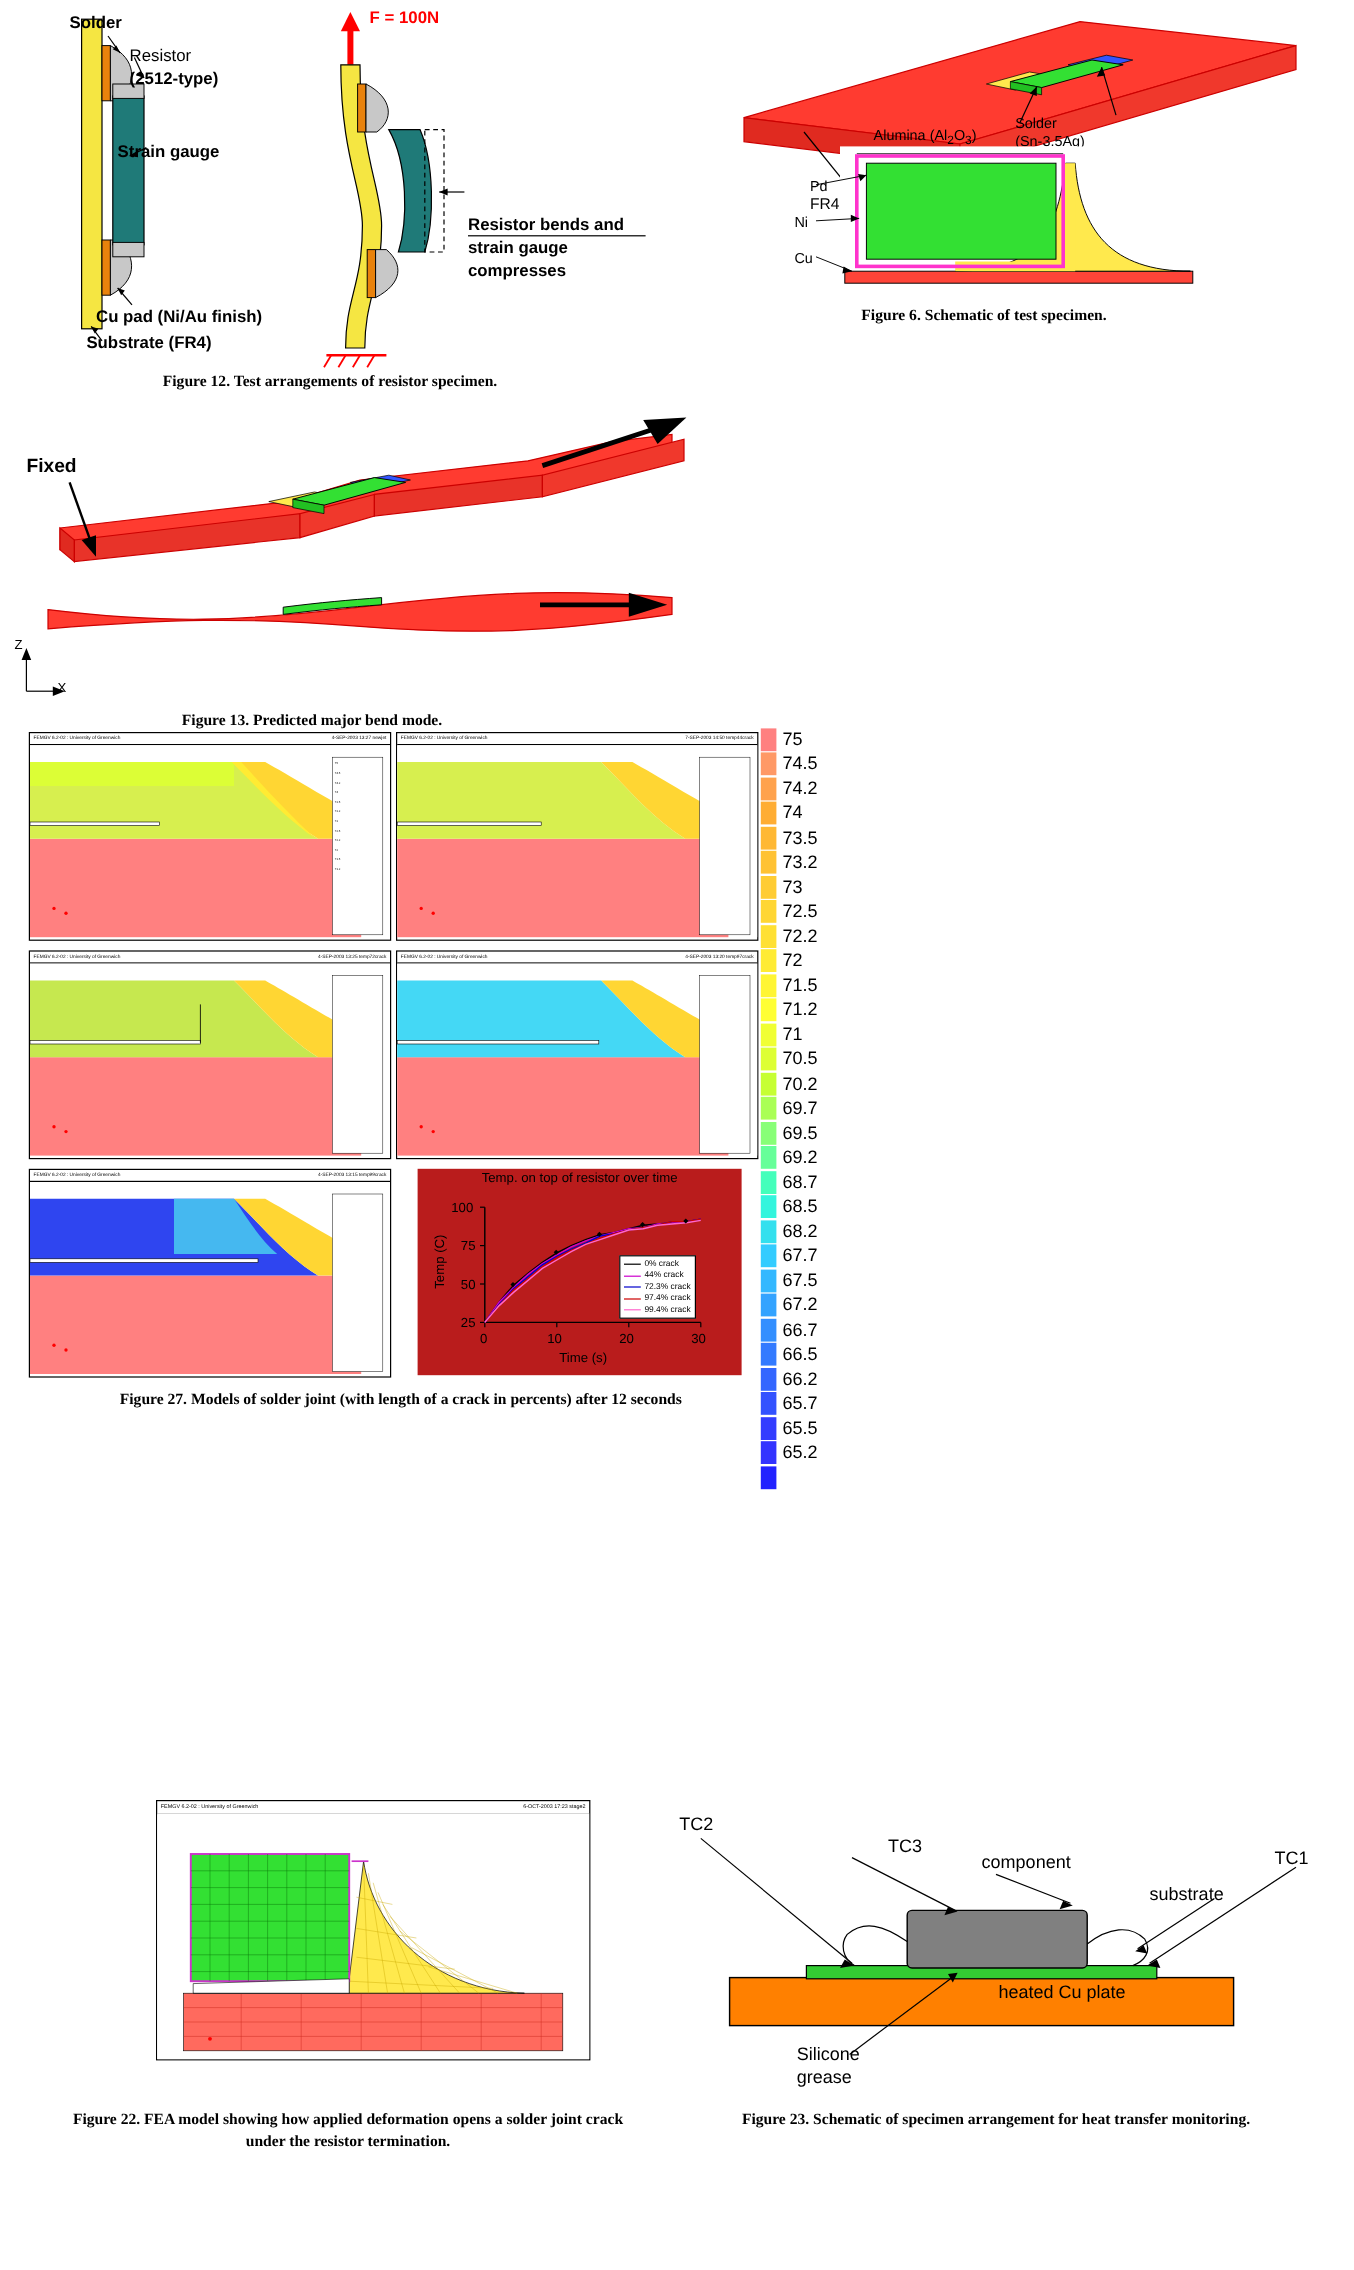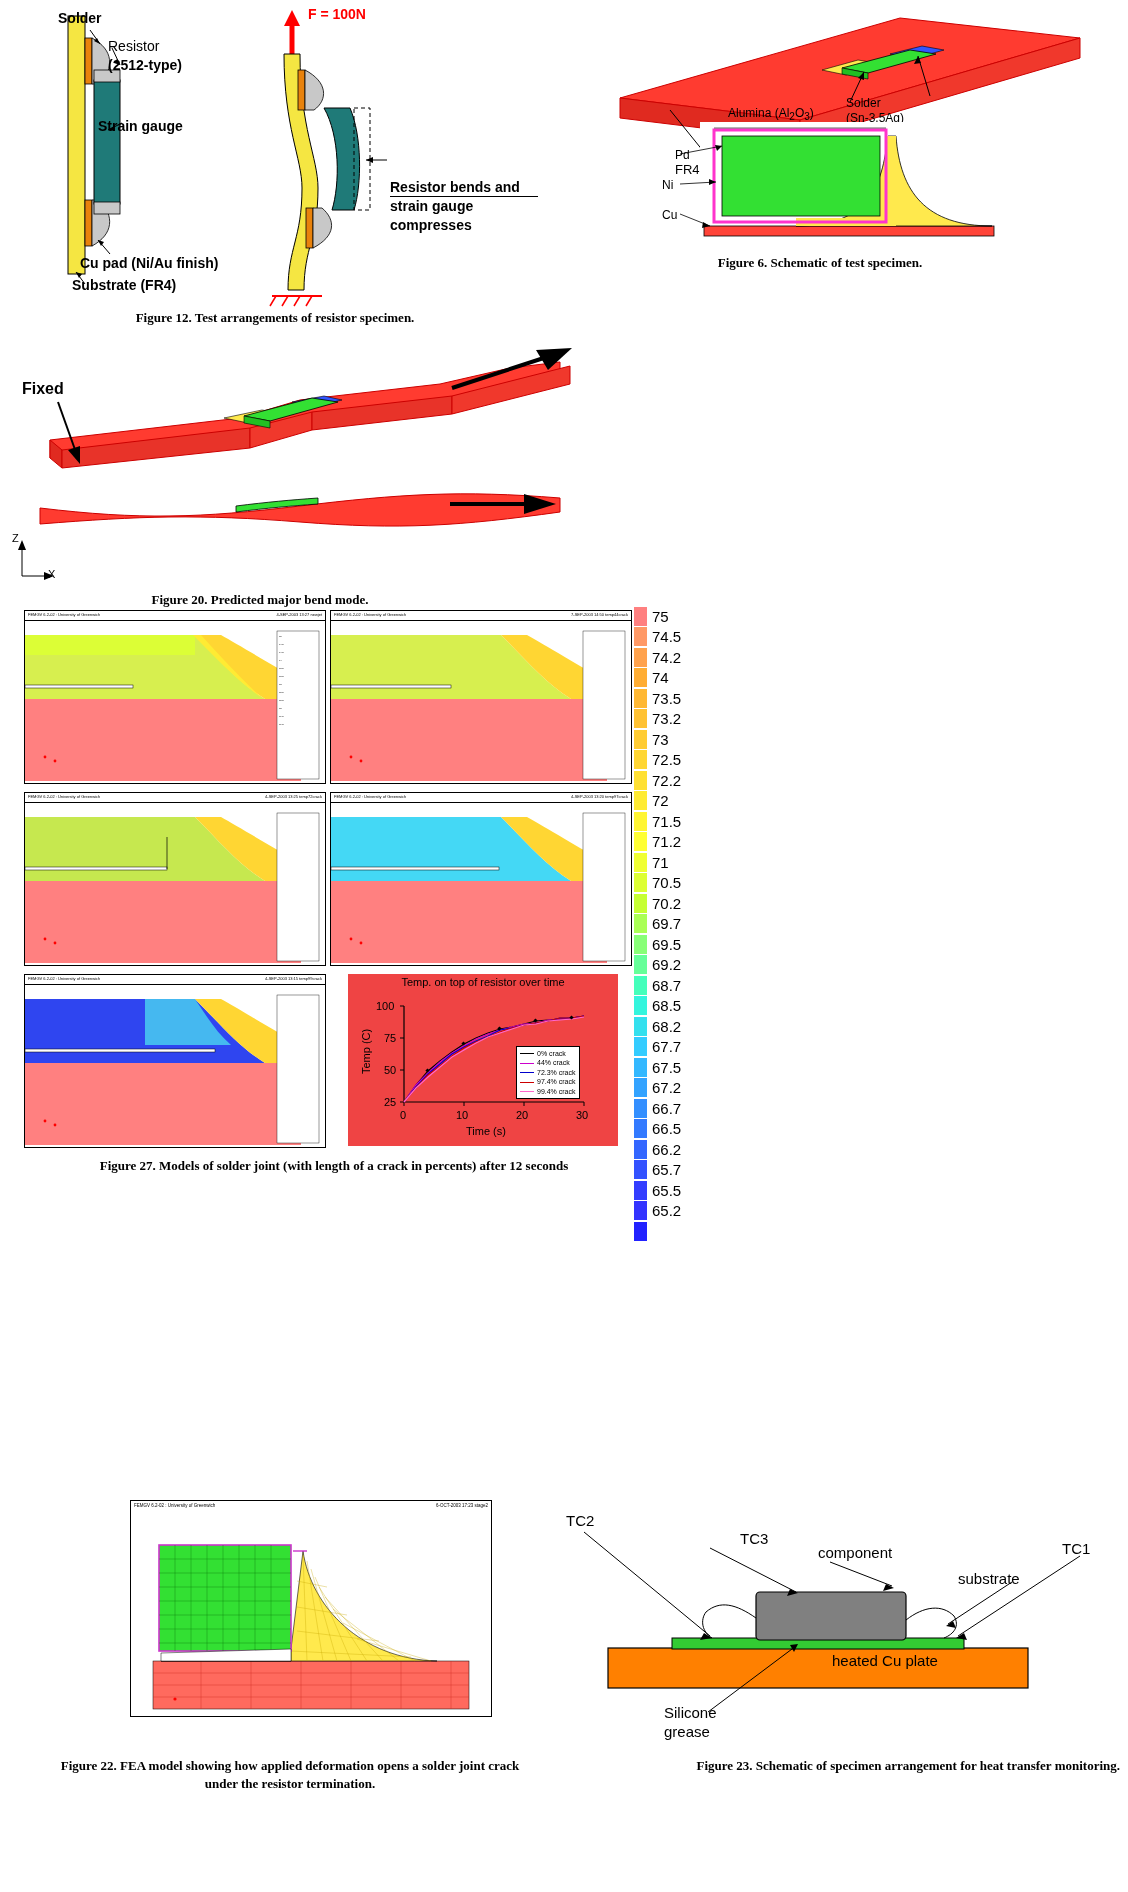--- a/index.html
+++ b/index.html
@@ -190,21 +190,21 @@
 
     <line x1="22" y1="206" x2="22" y2="236" stroke="#000" stroke-width="1"></line>
     <line x1="22" y1="236" x2="48" y2="236" stroke="#000" stroke-width="1"></line>
     <polygon points="22,200 18,210 26,210" fill="#000"></polygon>
     <polygon points="54,236 44,232 44,240" fill="#000"></polygon>
   </svg>
   <div class="abs" style="left:22px;top:40px;font-size:16px;font-weight:bold;">Fixed</div>
   <div class="abs tiny" style="left:12px;top:192px;font-size:11px;">Z</div>
   <div class="abs tiny" style="left:48px;top:228px;font-size:11px;">X</div>
 
-  <div class="abs cap" style="left:60px;top:252px;width:400px;">Figure 20.  Predicted major bend mode.</div>
+  <div class="abs cap" style="left:60px;top:252px;width:400px;">Figure 13.  Predicted major bend mode.</div>
 </div>
 
 <div class="abs" style="left:0;top:610px;width:740px;height:620px;">
 
   <div class="fea" style="left:24px;top:0;width:300px;height:172px;">
     <div class="hdr">
       <span style="left:3px;">FEMGV 6.2-02 : University of Greenwich</span>
       <span style="right:3px;">4-SEP-2003 13:27 newjet</span>
     </div>
     <div class="feabox" style="left:3px;top:12px;width:70px;height:26px;white-space:pre;">MODEL: RES
@@ -323,21 +323,21 @@
       <path d="M0,14 L170,14 C196,40 214,62 240,78 L0,78 Z" fill="#2f45f0"></path>
       <path d="M120,14 L170,14 C182,32 192,48 206,60 L120,60 Z" fill="#45b8f0"></path>
       <path d="M170,14 C196,40 214,62 240,78 L276,78 L276,60 C250,46 214,24 196,14 Z" fill="#ffd633"></path>
       <rect x="0" y="64" width="190" height="3" fill="#fff" stroke="#000" stroke-width="0.5"></rect>
       <rect x="252" y="10" width="42" height="148" fill="#fff" stroke="#000" stroke-width="0.4"></rect>
       <circle cx="20" cy="136" r="1.4" fill="#ff0000"></circle>
         <circle cx="30" cy="140" r="1.4" fill="#ff0000"></circle>
     </svg>
   </div>
 
-  <div class="abs" style="left:348px;top:364px;width:270px;height:172px;background:#ef4444;">
+  <div class="abs" style="left:348px;top:364px;width:270px;height:172px;background:#b91c1c;">
     <div class="chart-title" style="margin-top:2px;">Temp. on top of resistor over time</div>
     <svg style="position:absolute;left:0;top:18px;" width="270" height="150" viewBox="0 0 270 150">
 
       <line x1="56" y1="14" x2="56" y2="110" stroke="#000" stroke-width="1.2"></line>
       <line x1="56" y1="110" x2="236" y2="110" stroke="#000" stroke-width="1.2"></line>
 
       <line x1="52" y1="14" x2="56" y2="14" stroke="#000"></line>
       <line x1="52" y1="46" x2="56" y2="46" stroke="#000"></line>
       <line x1="52" y1="78" x2="56" y2="78" stroke="#000"></line>
       <line x1="52" y1="110" x2="56" y2="110" stroke="#000"></line>
@@ -624,14 +624,14 @@
 
   <div class="abs lbl" style="left:6px;top:12px;font-size:15px;">TC2</div>
   <div class="abs lbl" style="left:142px;top:30px;font-size:15px;margin-left:38px;">TC3</div>
   <div class="abs lbl" style="left:258px;top:44px;font-size:15px;">component</div>
   <div class="abs lbl" style="left:502px;top:40px;font-size:15px;">TC1</div>
   <div class="abs lbl" style="left:398px;top:70px;font-size:15px;">substrate</div>
   <div class="abs lbl" style="left:272px;top:152px;font-size:15px;">heated Cu plate</div>
   <div class="abs lbl" style="left:104px;top:204px;font-size:15px;">Silicone</div>
   <div class="abs lbl" style="left:104px;top:223px;font-size:15px;">grease</div>
 
-  <div class="abs cap" style="left:-20px;top:258px;width:580px;text-align:right;">Figure 23.  Schematic of specimen arrangement for heat transfer monitoring.</div>
+  <div class="abs cap" style="left:-20px;top:258px;width:580px;">Figure 23.  Schematic of specimen arrangement for heat transfer monitoring.</div>
 </div>
 
 </body></html>

